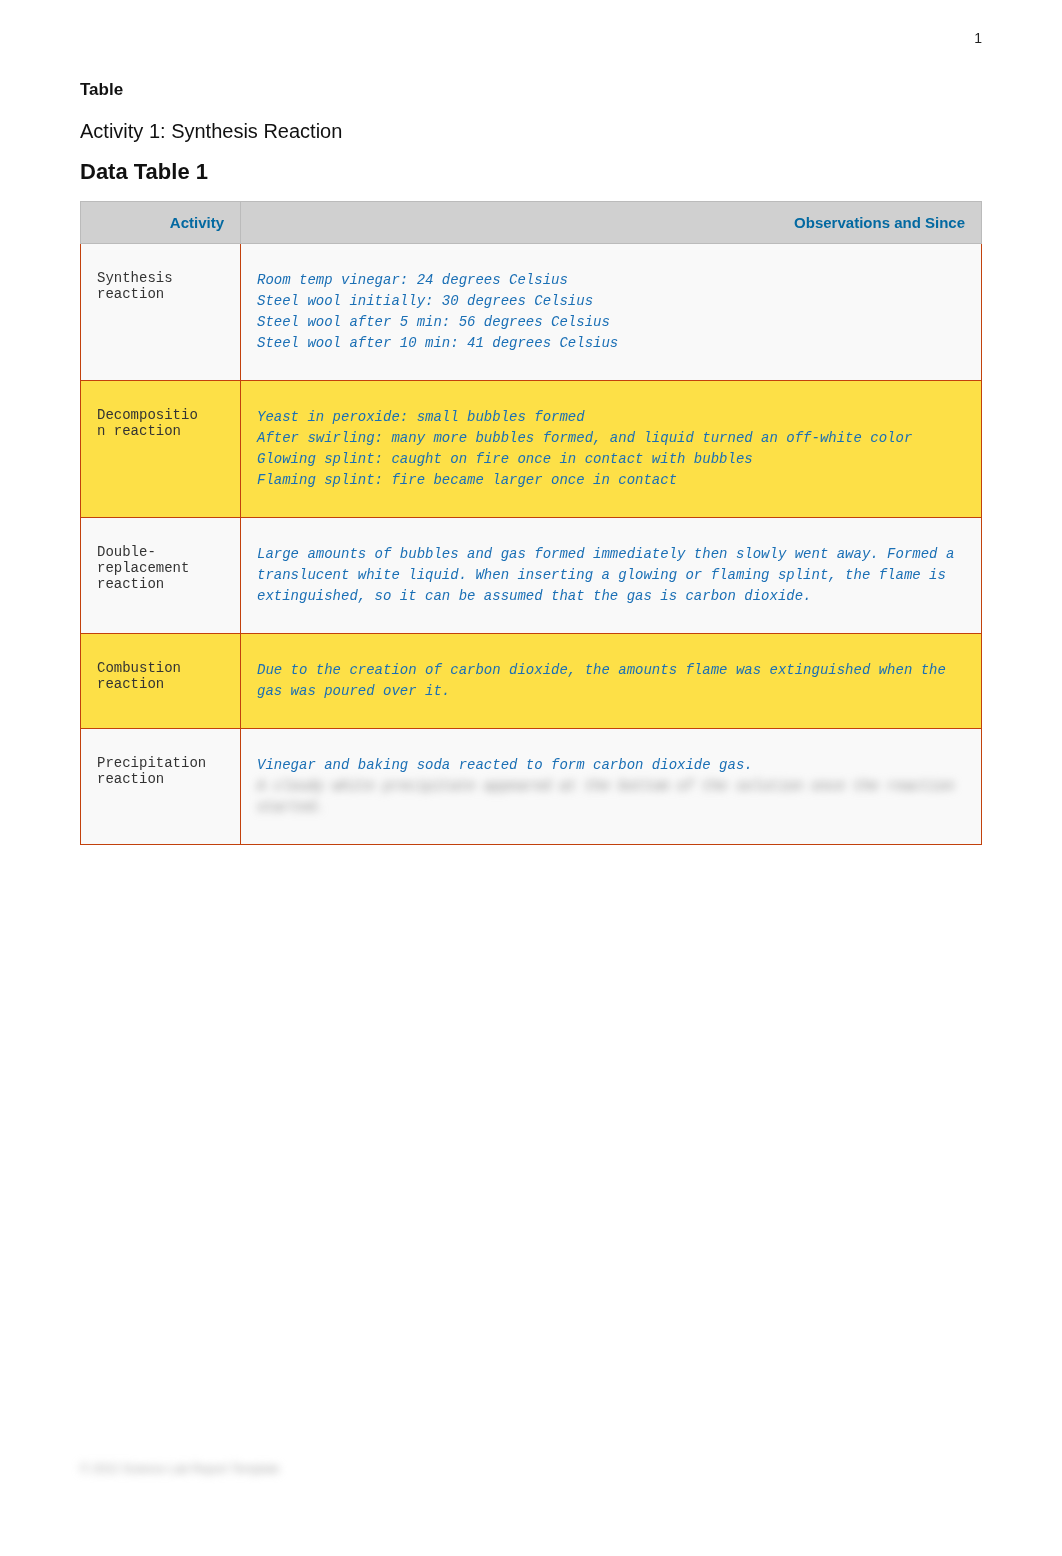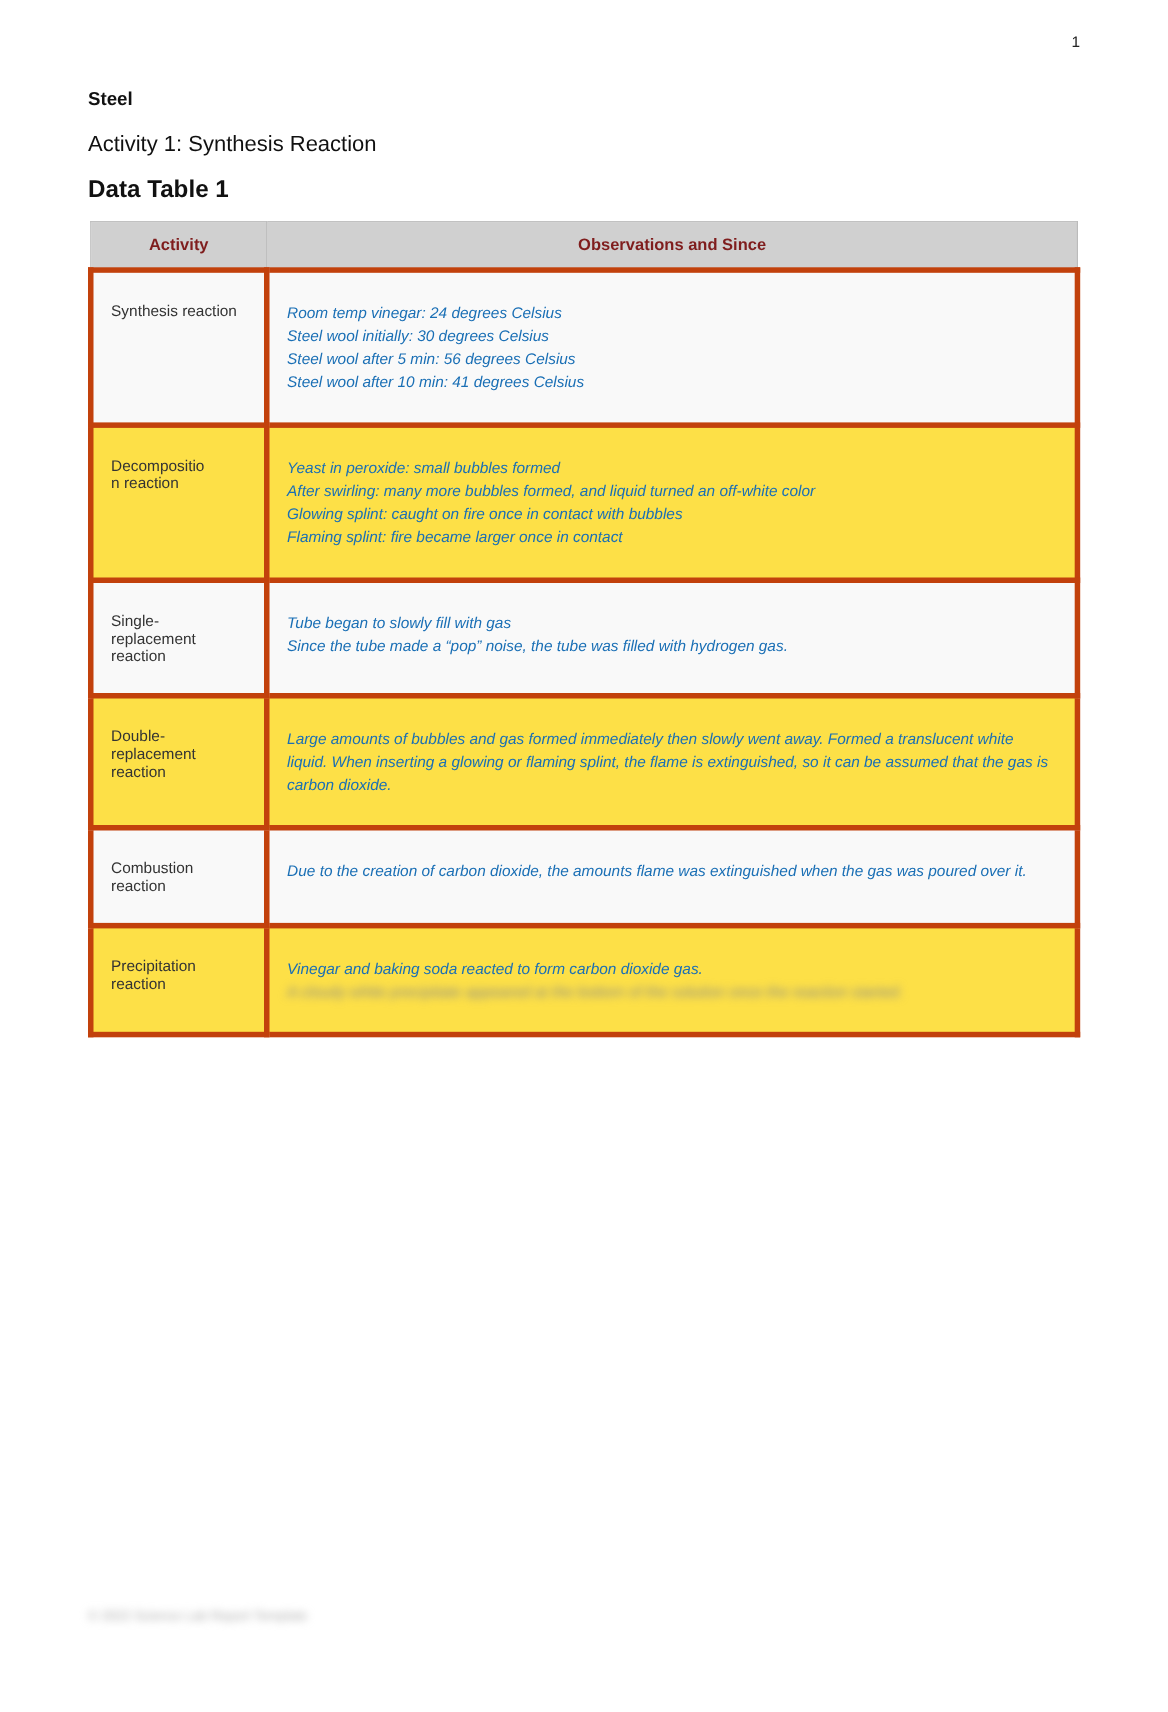--- a/index.html
+++ b/index.html
@@ -58,40 +58,41 @@
     }
 
     thead tr {
       background-color: #d0d0d0;
     }
 
     thead th {
       padding: 12px 16px;
       font-weight: bold;
       font-size: 15px;
-      color: #7f1d1d;
-      text-align: center;
+      color: #0369a1;
+      text-align: right;
       border: 1px solid #bbb;
     }
 
     tbody tr {
       background-color: #fde047;
       border-bottom: 1px solid #ccc;
     }
 
     tbody tr:nth-child(odd) {
       background-color: #f9f9f9;
     }
 
     tbody td {
       padding: 26px 16px;
       vertical-align: top;
-      border: 5px solid #c2410c;
+      border: 1px solid #c2410c;
       font-size: 14px;
       color: #333;
+      font-family: Liberation Mono, monospace;
     }
 
     td.activity-cell {
       width: 160px;
       font-weight: normal;
       color: #333;
       font-size: 14px;
     }
 
     td.observation-cell {
@@ -115,21 +116,21 @@
       font-size: 12px;
       color: #aaa;
       filter: blur(4px);
     }
   </style>
 </head>
 <body>
 
 <div class="page-number">1</div>
 
-<h2 class="section-heading">Steel</h2>
+<h2 class="section-heading">Table</h2>
 
 <h2 class="activity-heading">Activity 1: Synthesis Reaction</h2>
 
 <h3 class="table-heading">Data Table 1</h3>
 
 <table>
   <thead>
     <tr>
       <th>Activity</th>
       <th>Observations and Since</th>
@@ -150,27 +151,20 @@
     <tr>
       <td class="activity-cell">Decompositio<br>n reaction</td>
       <td class="observation-cell">
         <span>Yeast in peroxide: small bubbles formed<br>
         After swirling: many more bubbles formed, and liquid turned an off-white color<br>
         Glowing splint: caught on fire once in contact with bubbles<br>
         Flaming splint: fire became larger once in contact</span>
       </td>
     </tr>
 
-    <tr>
-      <td class="activity-cell">Single-<br>replacement<br>reaction</td>
-      <td class="observation-cell">
-        <span>Tube began to slowly fill with gas<br>
-        Since the tube made a “pop” noise, the tube was filled with hydrogen gas.</span>
-      </td>
-    </tr>
 
     <tr>
       <td class="activity-cell">Double-<br>replacement<br>reaction</td>
       <td class="observation-cell">
         <span>Large amounts of bubbles and gas formed immediately then slowly went away. Formed a translucent white liquid. When inserting a glowing or flaming splint, the flame is extinguished, so it can be assumed that the gas is carbon dioxide.</span>
       </td>
     </tr>
 
     <tr>
       <td class="activity-cell">Combustion<br>reaction</td>

